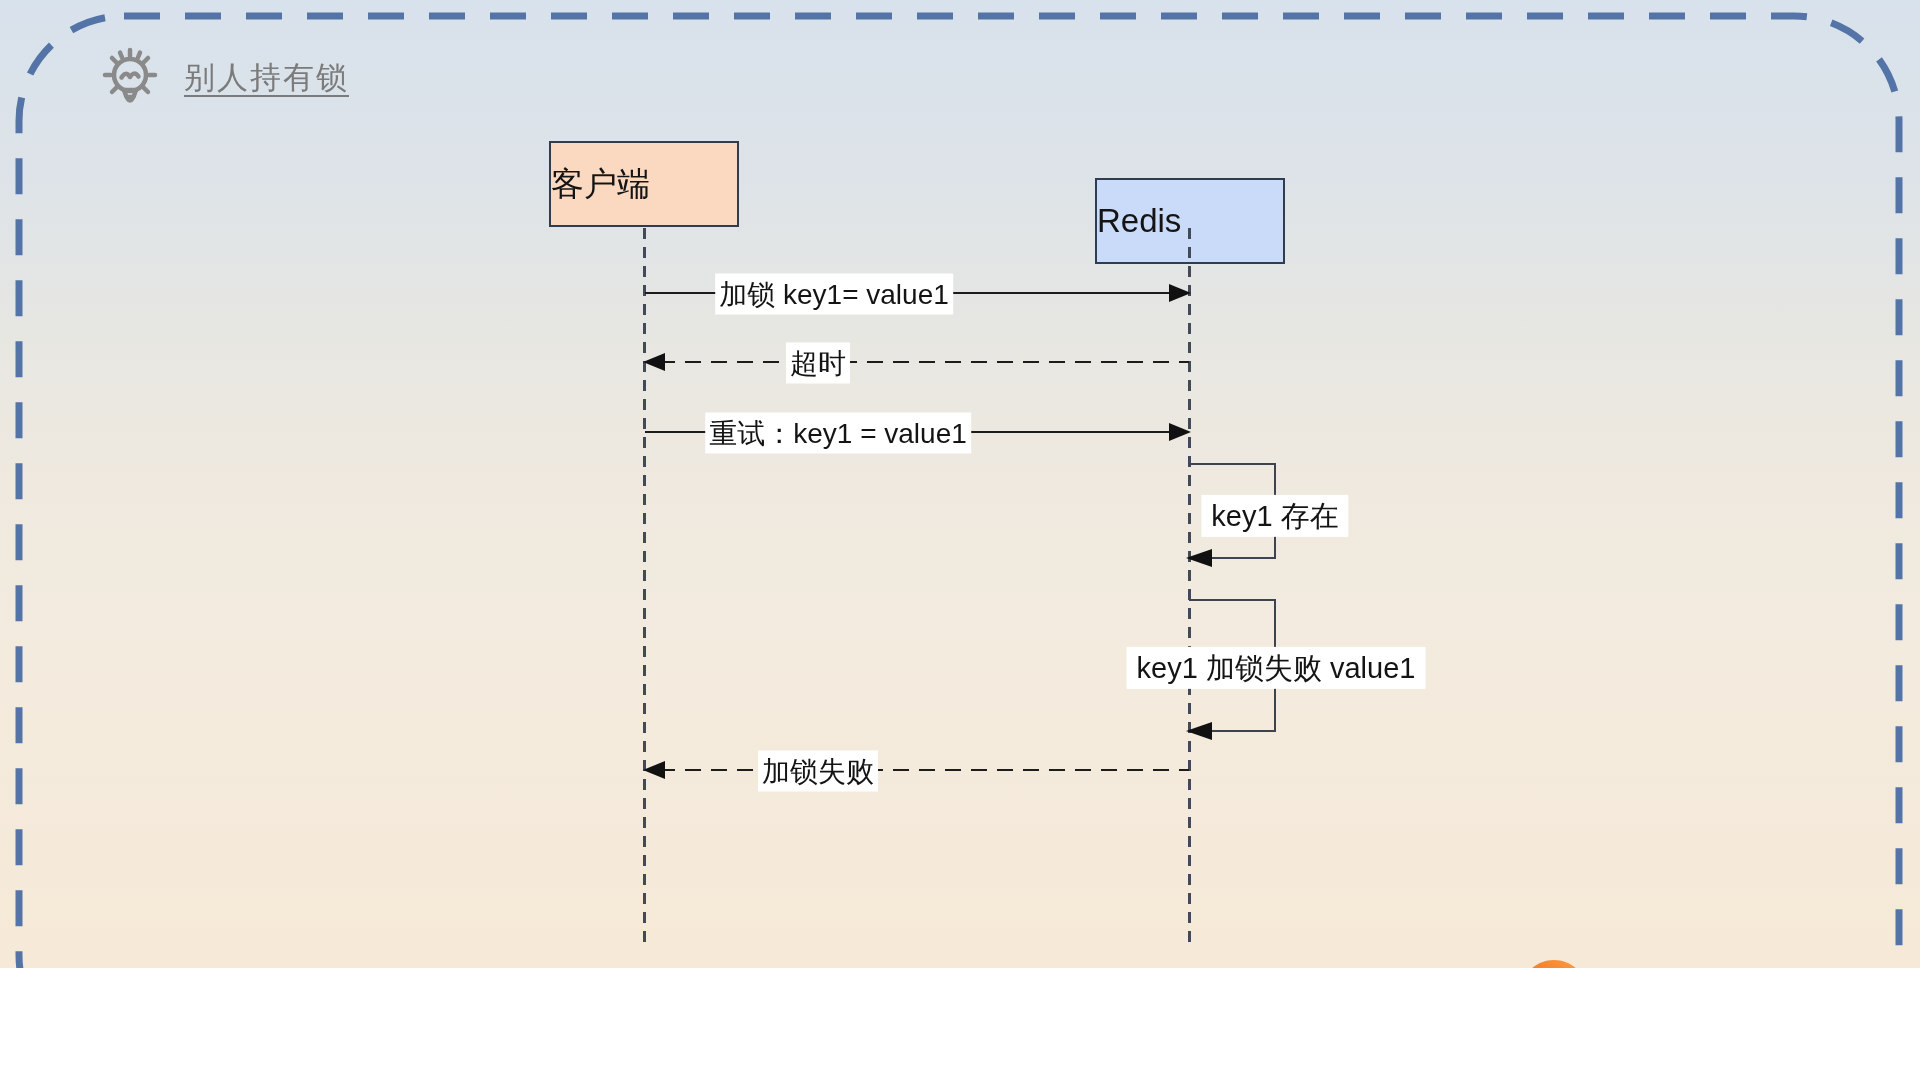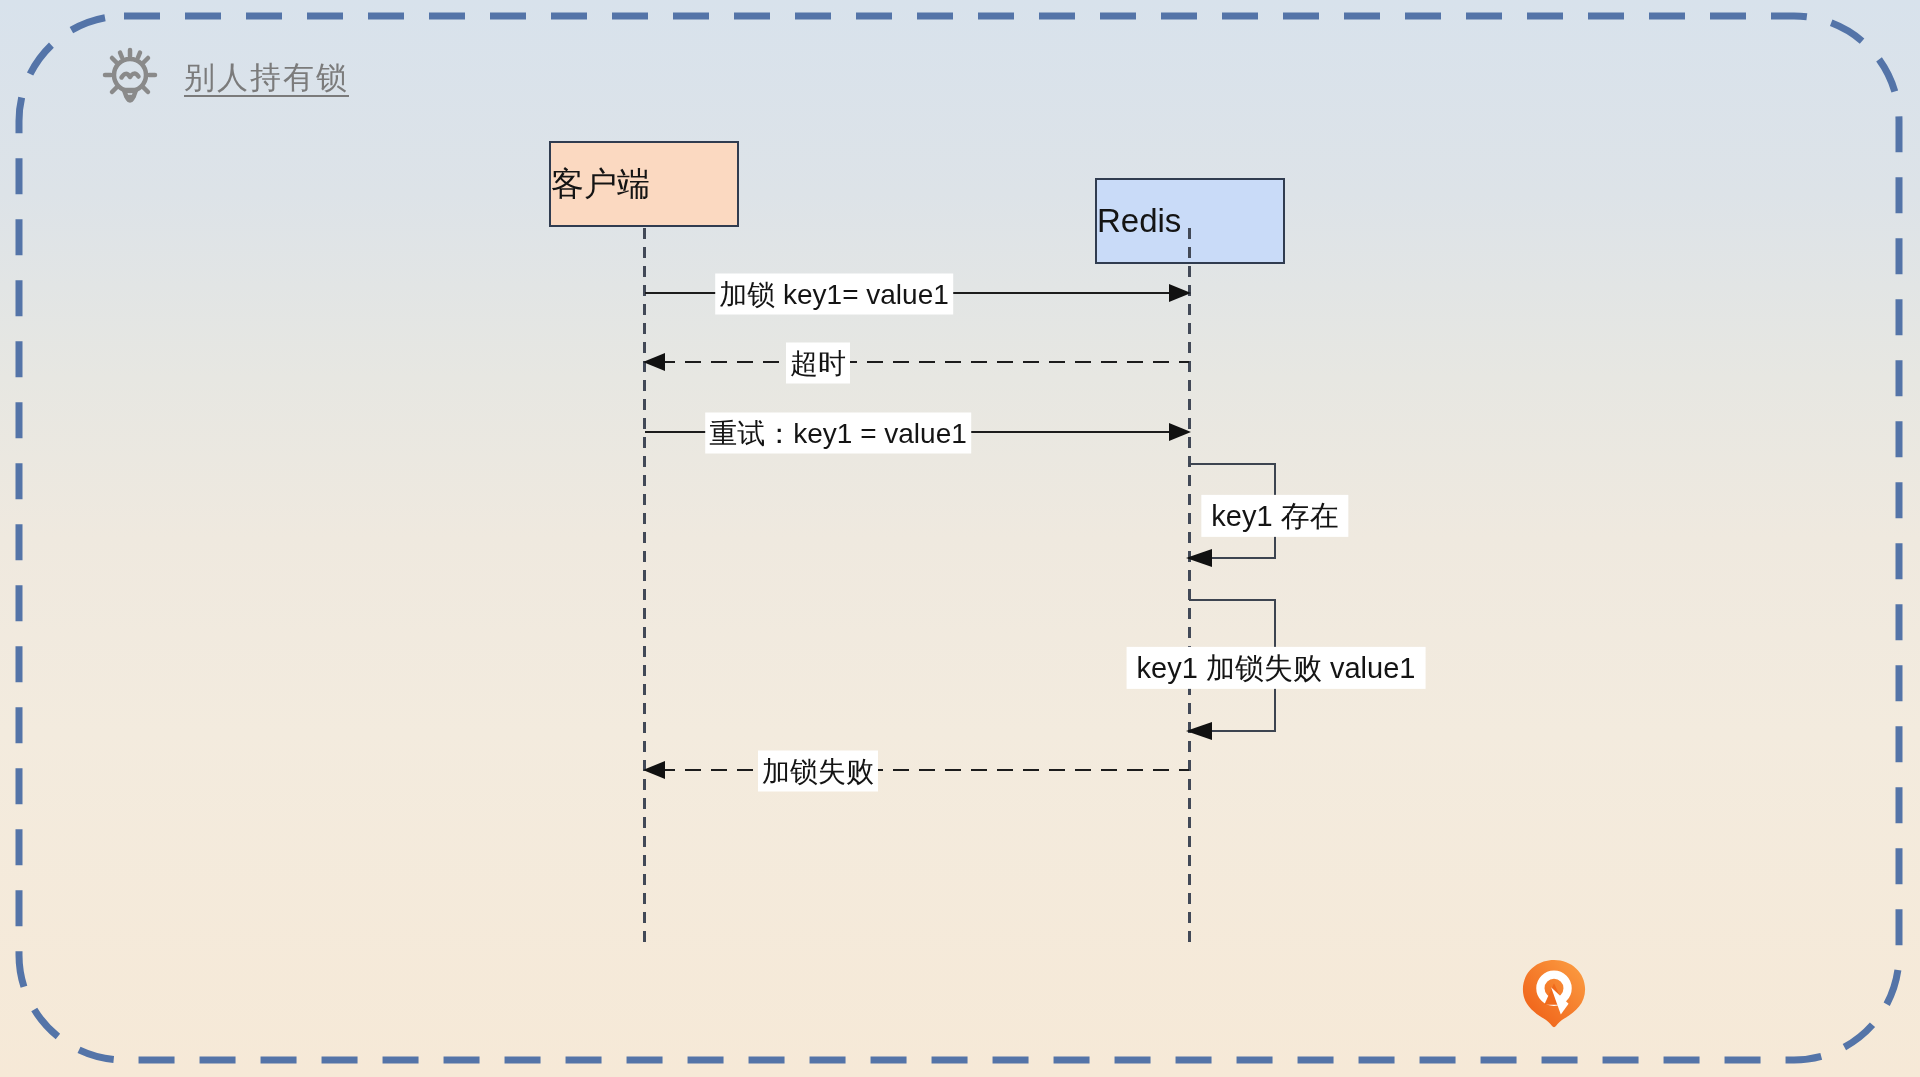--- a/index.html
+++ b/index.html
@@ -1,18 +1,18 @@
 <!DOCTYPE html>
 <html><head>
 <meta charset="utf-8">
 <style>
   html,body{margin:0;padding:0;}
   .stage{
     position:relative;
-    width:1920px;height:1077px;
+    width:1920px;height:968px;
     overflow:hidden;
     background:linear-gradient(180deg,
       #d8e2ec 0%, #dde3e8 18%, #e7e7e2 35%,
       #efe9df 50%, #f3ebde 68%, #f6e9d7 100%);
     font-family:"Liberation Sans","DejaVu Sans",sans-serif;
   }
   .border-svg{position:absolute;left:0;top:0;}
 
   
   .header{position:absolute;left:94px;top:42px;display:flex;align-items:center;gap:18px;}

